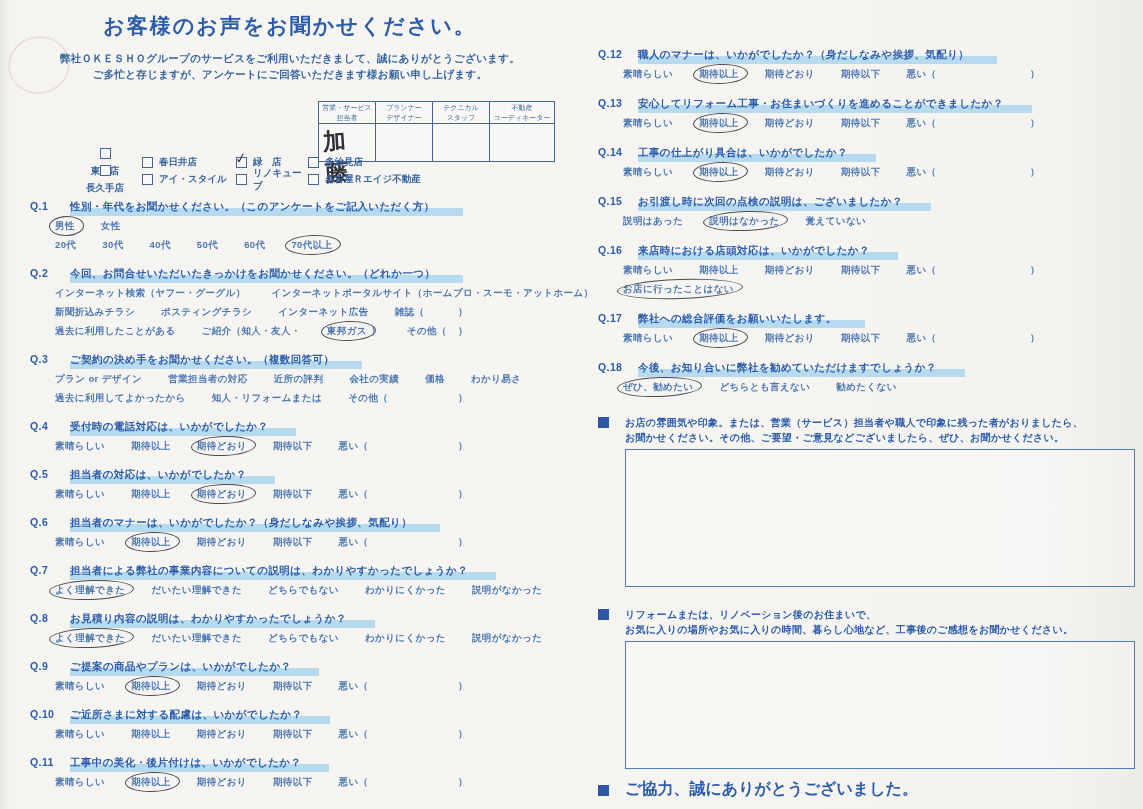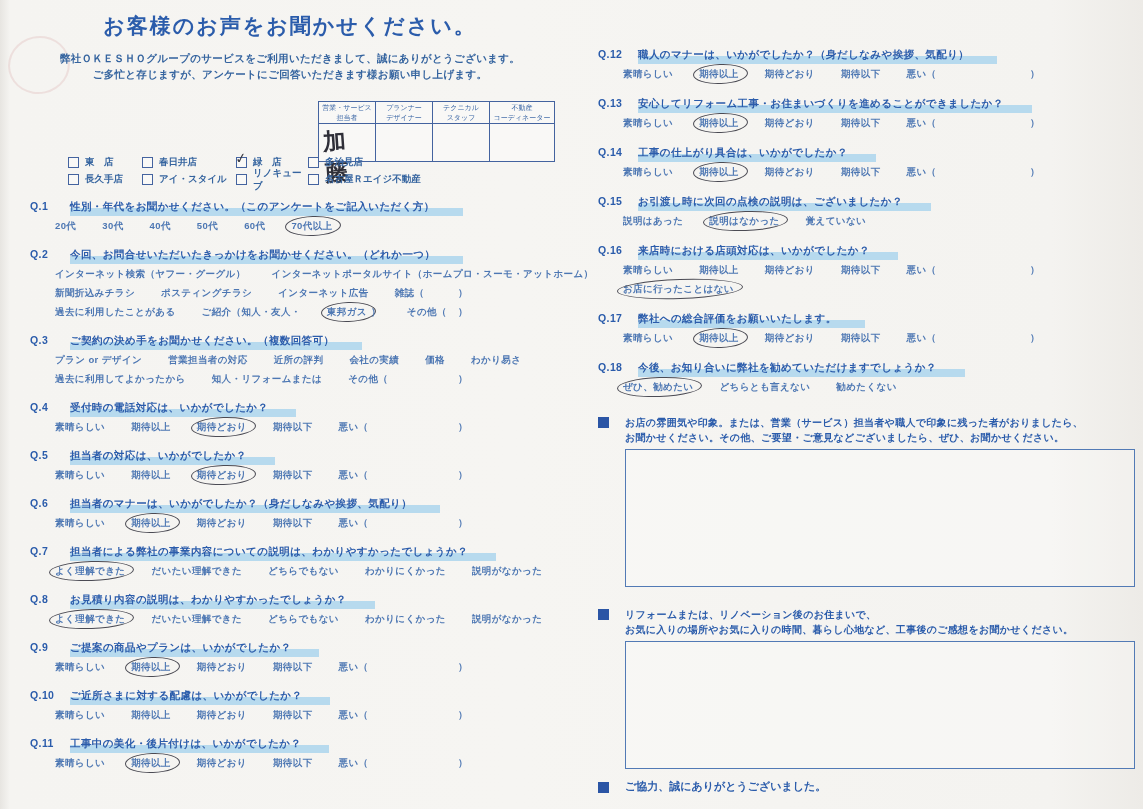--- a/index.html
+++ b/index.html
@@ -26,21 +26,21 @@
   .staff-col:nth-of-type(4){border-right:none;width:64px;}
   .staff-head{height:21px;border-bottom:1px solid #44639f;font-size:7px;color:#3b66a5;text-align:center;
     display:flex;flex-direction:column;justify-content:center;line-height:1.3;}
   .staff-cell{height:37px;position:relative;}
   .handwriting{position:absolute;left:5px;top:1px;font-family:"DejaVu Serif",serif;font-size:23px;
     color:#2f2f38;transform:rotate(-4deg);font-weight:600;letter-spacing:3px;}
 
   .stores{position:absolute;left:68px;top:154px;font-size:9.5px;color:#35649f;font-weight:600;}
   .store-row{display:flex;height:17px;align-items:center;}
   .store{display:flex;align-items:center;gap:6px;}
-  div.store:nth-of-type(1){width:74px;}
+  div.store:nth-of-type(1){width:74px;flex-direction:column;}
   div.store:nth-of-type(2){width:94px;}
   div.store:nth-of-type(3){width:72px;}
   .cb{width:9px;height:9px;border:1.2px solid #44639f;position:relative;flex:none;background:rgba(255,255,255,.4);}
   .cb.checked::after{content:"✓";position:absolute;left:-2px;top:-8px;font-size:14px;color:#3a3a42;
     font-weight:bold;transform:rotate(-10deg);}
 
   .col{position:absolute;}
   .col-left{left:30px;top:200px;width:535px;}
   .col-right{left:598px;top:48px;width:537px;}
   .q{margin-bottom:12px;}
@@ -59,21 +59,21 @@
   .col-left .tail{padding-right:97px;}
 
   .comment{margin-top:18px;}
   .comment + .comment{margin-top:20px;}
   .c-head{display:flex;gap:16px;font-size:10px;color:#2b5cab;font-weight:600;line-height:15px;letter-spacing:.3px;}
   .bullet{width:11px;height:11px;background:#2b55a5;flex:none;margin-top:2px;}
   .c-lines div{white-space:nowrap;}
   .c-box{margin-left:27px;margin-top:4px;border:1.2px solid #527ab5;background:rgba(255,255,255,.25);}
   .c-box.box1{height:136px;}
   .c-box.box2{height:126px;}
-  .closing{display:flex;gap:16px;margin-top:10px;font-size:11px;color:#2b5cab;font-weight:600;align-items:center;}
+  .closing{display:flex;gap:16px;margin-top:10px;font-size:16px;color:#2b5cab;font-weight:600;align-items:center;}
 </style>
 </head>
 <body>
 
 <div class="sheet">
 
   <div class="stamp"></div>
 
   <div class="header">
     <h1>お客様のお声をお聞かせください。</h1>
@@ -172,20 +172,29 @@
   </div>
 
   <div class="col col-left">
 
       <section class="q">
         <div class="q-title">
           <span class="q-id">Q.1</span><span class="hl">性別・年代をお聞かせください。（このアンケートをご記入いただく方）</span>
         </div>
         <div>
 
+            <div class="opt-row">
+              <span class="opts">
+
+                  <span class="opt circled">男性</span>
+
+                  <span class="opt">女性</span>
+                </span>
+              <span class="tail"></span>
+            </div>
 
             <div class="opt-row">
               <span class="opts">
 
                   <span class="opt">20代</span>
 
                   <span class="opt">30代</span>
 
                   <span class="opt">40代</span>
 

